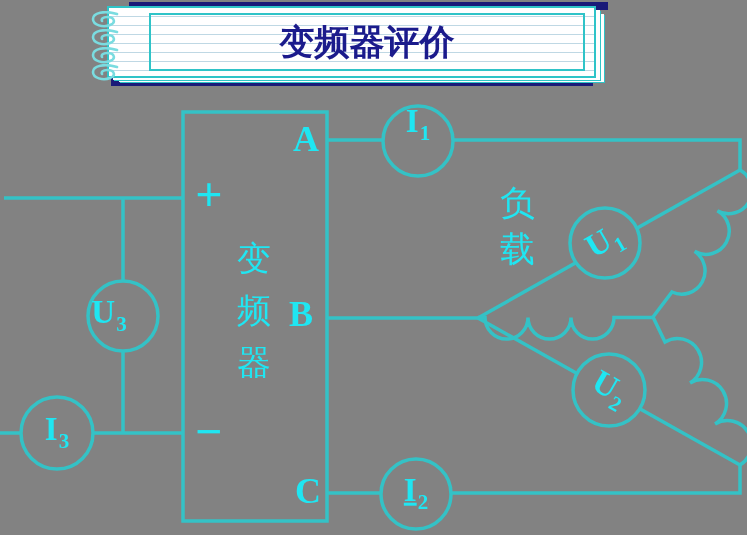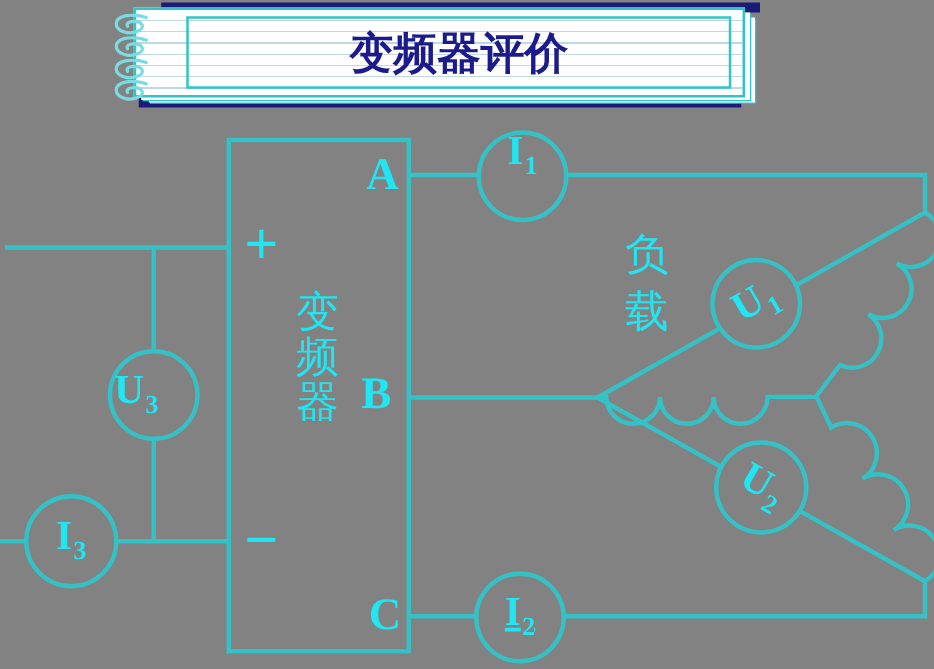--- a/index.html
+++ b/index.html
@@ -30,21 +30,21 @@
     font-family:"Liberation Serif", serif;font-weight:bold;
     transform:translate(-50%,-50%);white-space:nowrap;line-height:1;
   }
   .term{font-size:36px;}
   .sign{font-family:"Liberation Sans", sans-serif;font-weight:normal;font-size:46px;}
   .vtext{
     position:absolute;z-index:2;color:var(--label);
     font-family:"Liberation Serif", serif;font-weight:normal;
     white-space:normal;word-break:break-all;
   }
-  .converter-name{left:237px;top:233px;width:40px;font-size:34px;line-height:36px;}
+  .converter-name{left:237px;top:233px;width:40px;font-size:34px;line-height:52px;}
   .load-name{left:500px;top:181px;width:40px;font-size:35px;line-height:46px;}
   .mlabel{font-size:33px;}
   .mlabel sub{font-size:21px;margin-left:1px;}
   .rot-neg{transform:translate(-50%,-50%) rotate(-30deg);}
   .rot-pos{transform:translate(-50%,-50%) rotate(30deg);}
   
   .title-block{position:absolute;left:95px;top:2px;width:518px;height:86px;z-index:3;}
   .navy-strip{position:absolute;background:var(--navy_shadow);}
   .navy-top{left:34px;top:0px;width:479px;height:8px;}
   .navy-bottom{left:16px;top:74px;width:482px;height:10px;}

